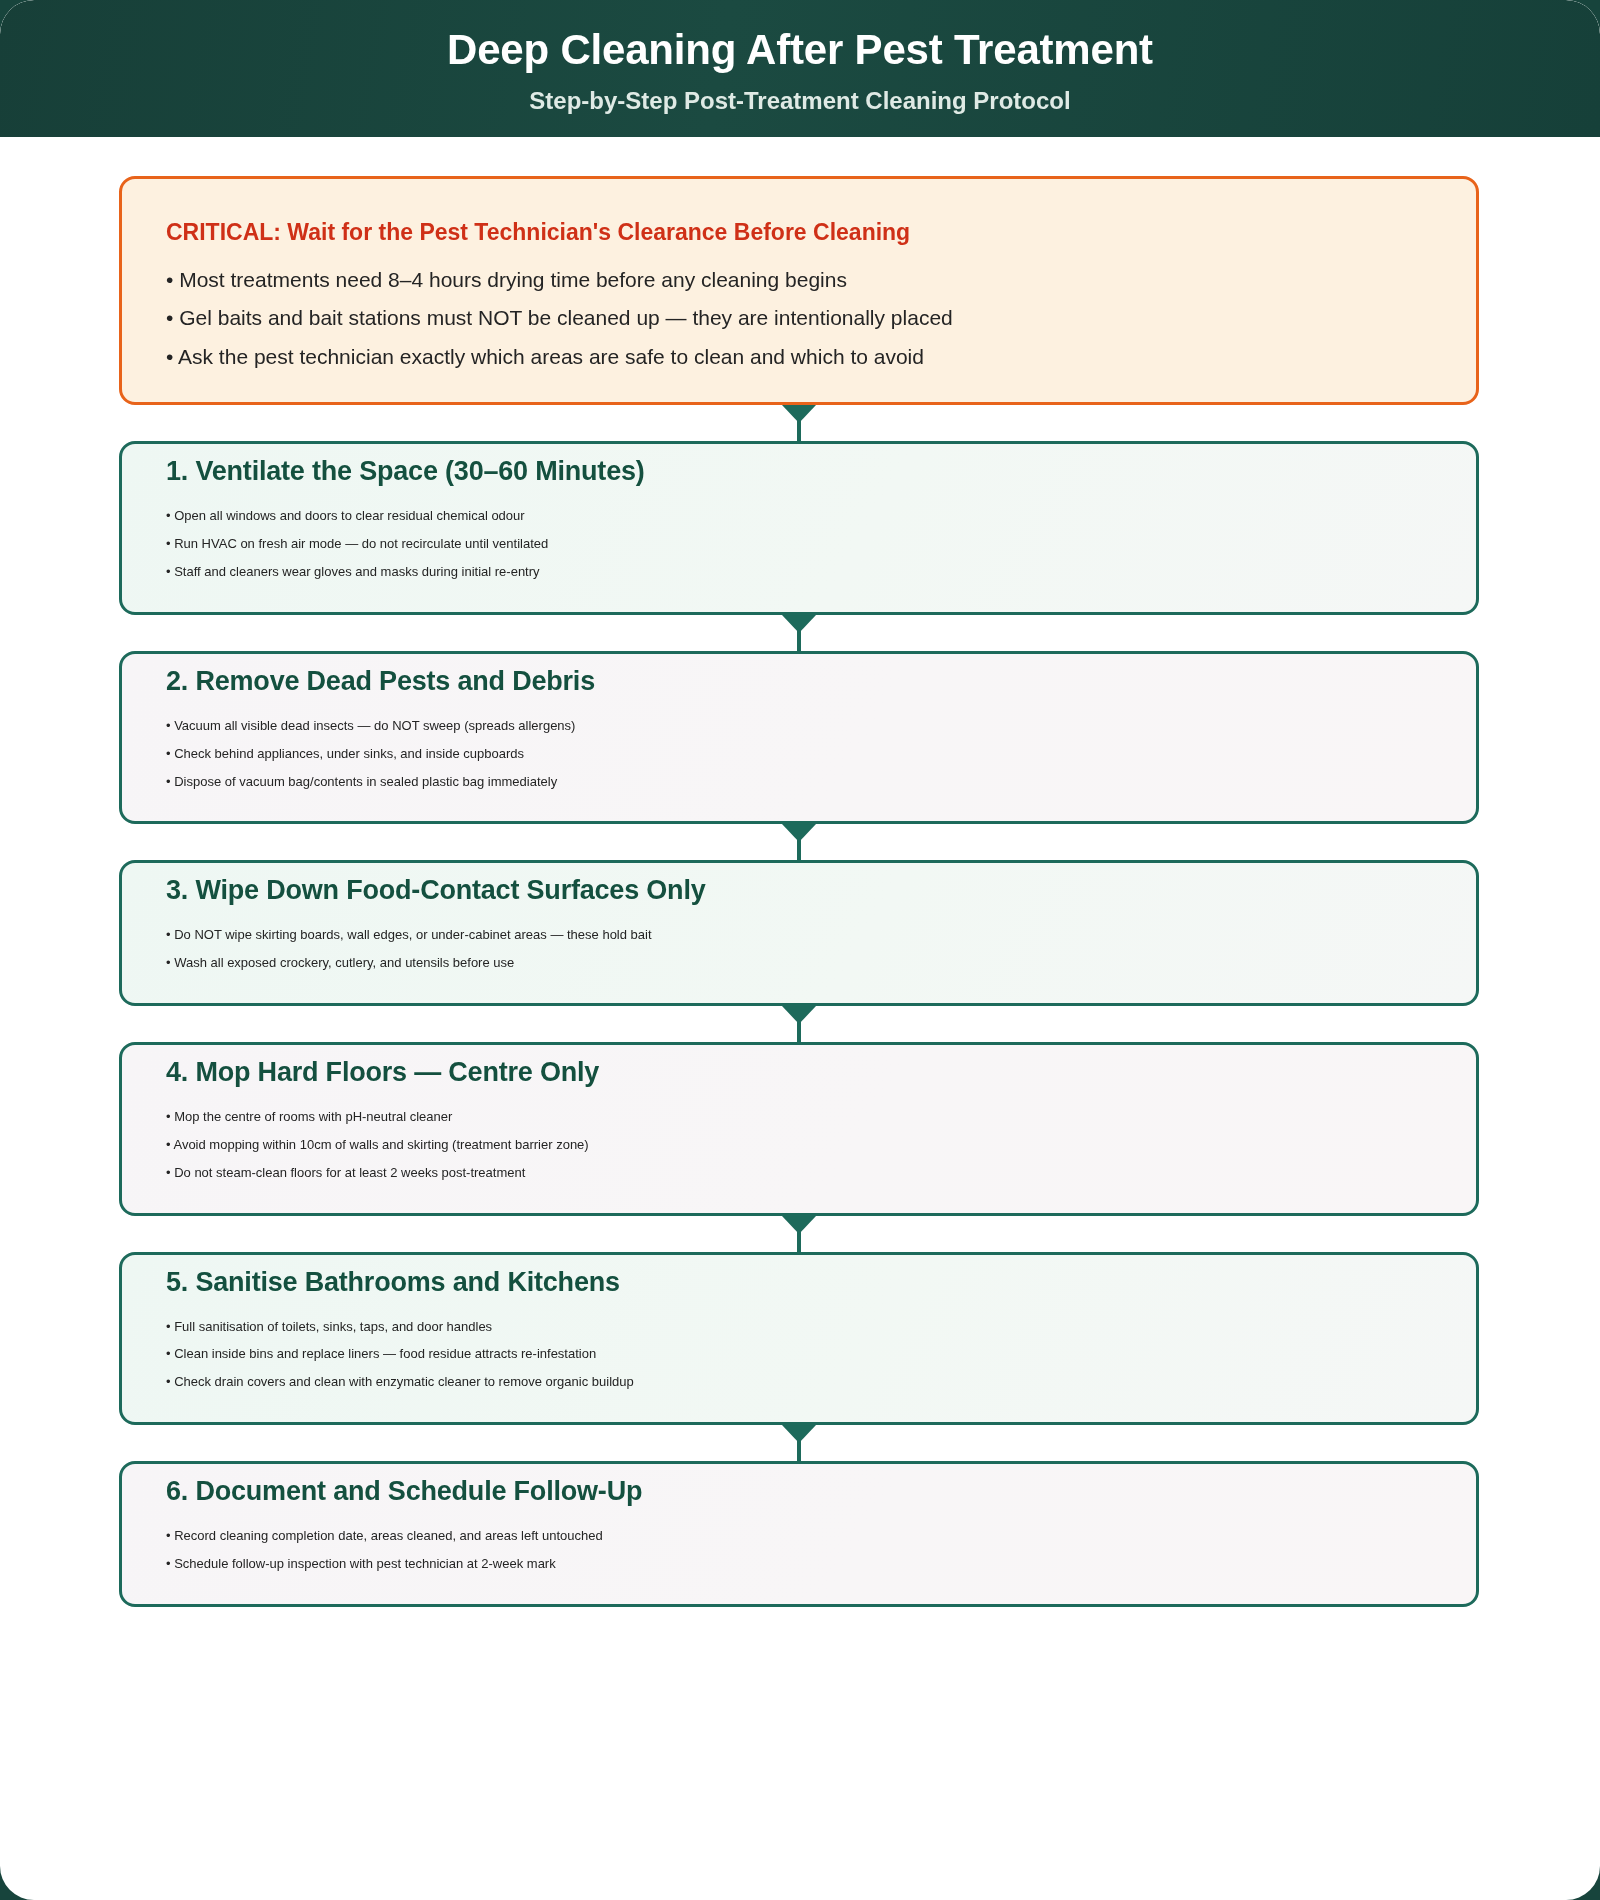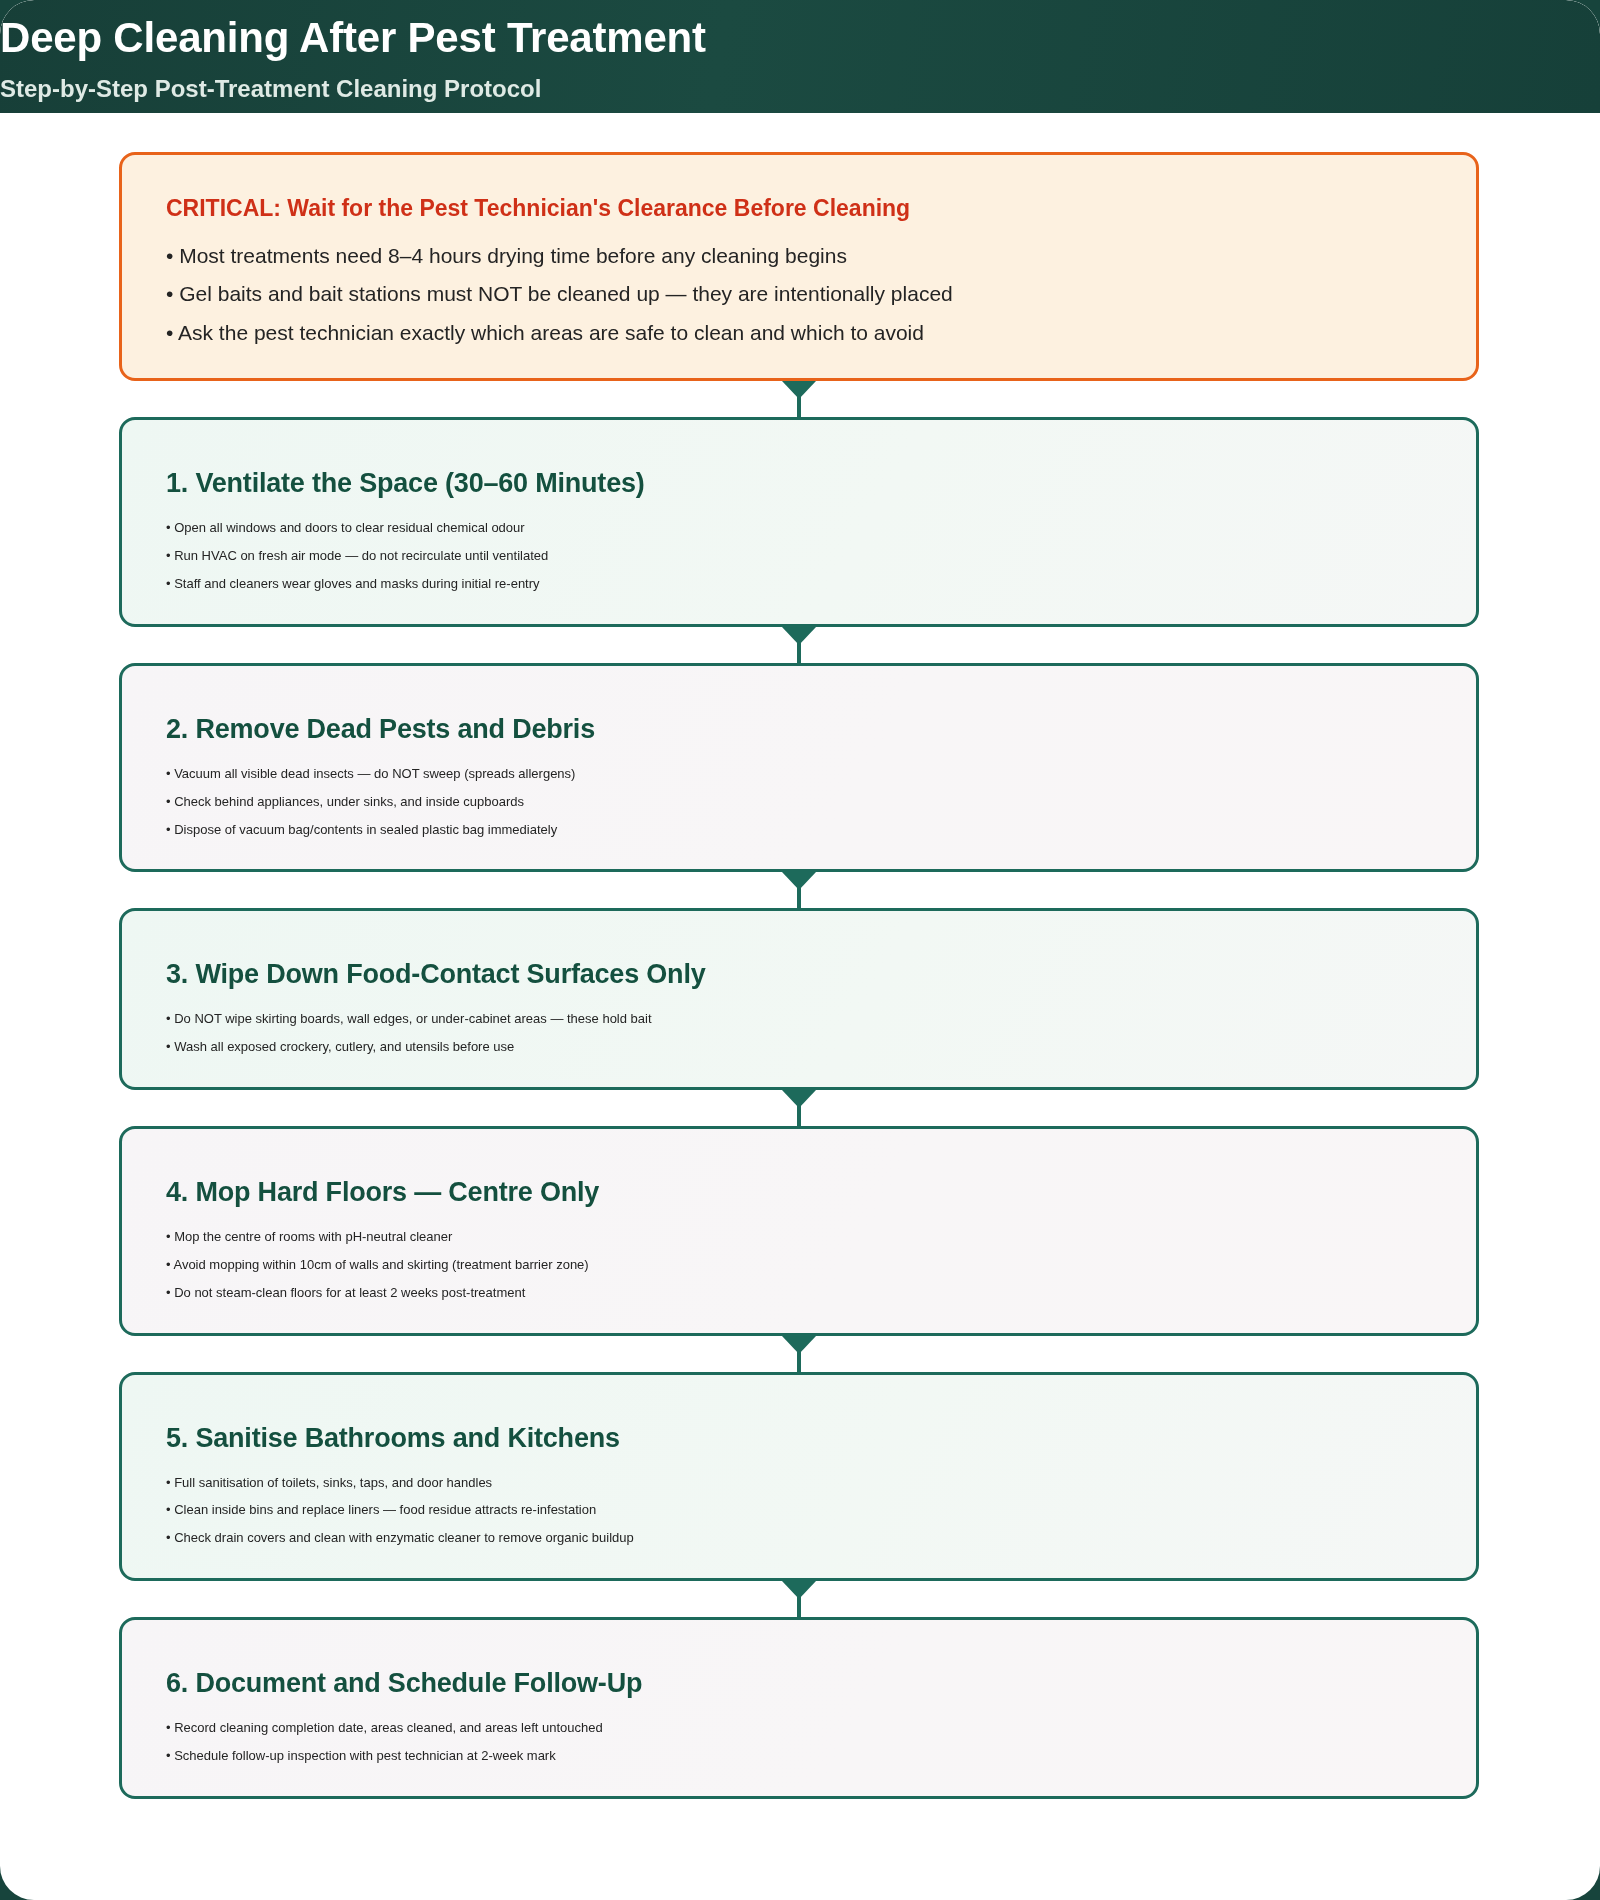--- a/index.html
+++ b/index.html
@@ -23,26 +23,26 @@
     width: 1600px;
     height: 1900px;
     background: #ffffff;
     border-radius: 34px;
     overflow: hidden;
   }
 
   
   .header {
     width: 100%;
-    height: 113px;
+    height: 137px;
     background: linear-gradient(100deg, #173f38 0%, #1b4a41 45%, #164039 100%);
     border-radius: 34px 34px 0 0;
     display: flex;
     flex-direction: column;
-    align-items: flex-start;
+    align-items: center;
     justify-content: center;
     padding-top: 4px;
   }
 
   .header-title {
     color: #ffffff;
     font-size: 42px;
     font-weight: bold;
     letter-spacing: -0.2px;
     line-height: 1.15;
@@ -119,21 +119,21 @@
     border-right: 17px solid transparent;
     border-top: 18px solid #1d6a5b;
   }
 
   
   .step-box {
     width: 1360px;
     margin-left: 119px;
     border: 3px solid #1d6a5b;
     border-radius: 16px;
-    padding: 48px 44px 30px 44px;
+    padding: 12px 44px 30px 44px;
   }
 
   .step-box.tint-a { background: linear-gradient(120deg, #eef7f3 0%, #f2f8f4 55%, #f5f7f6 100%); }
   .step-box.tint-b { background: linear-gradient(120deg, #f7f5f7 0%, #f8f6f7 55%, #f9f6f7 100%); }
 
   .step-title {
     color: #14503f;
     font-size: 27px;
     font-weight: bold;
     margin-bottom: 20px;

